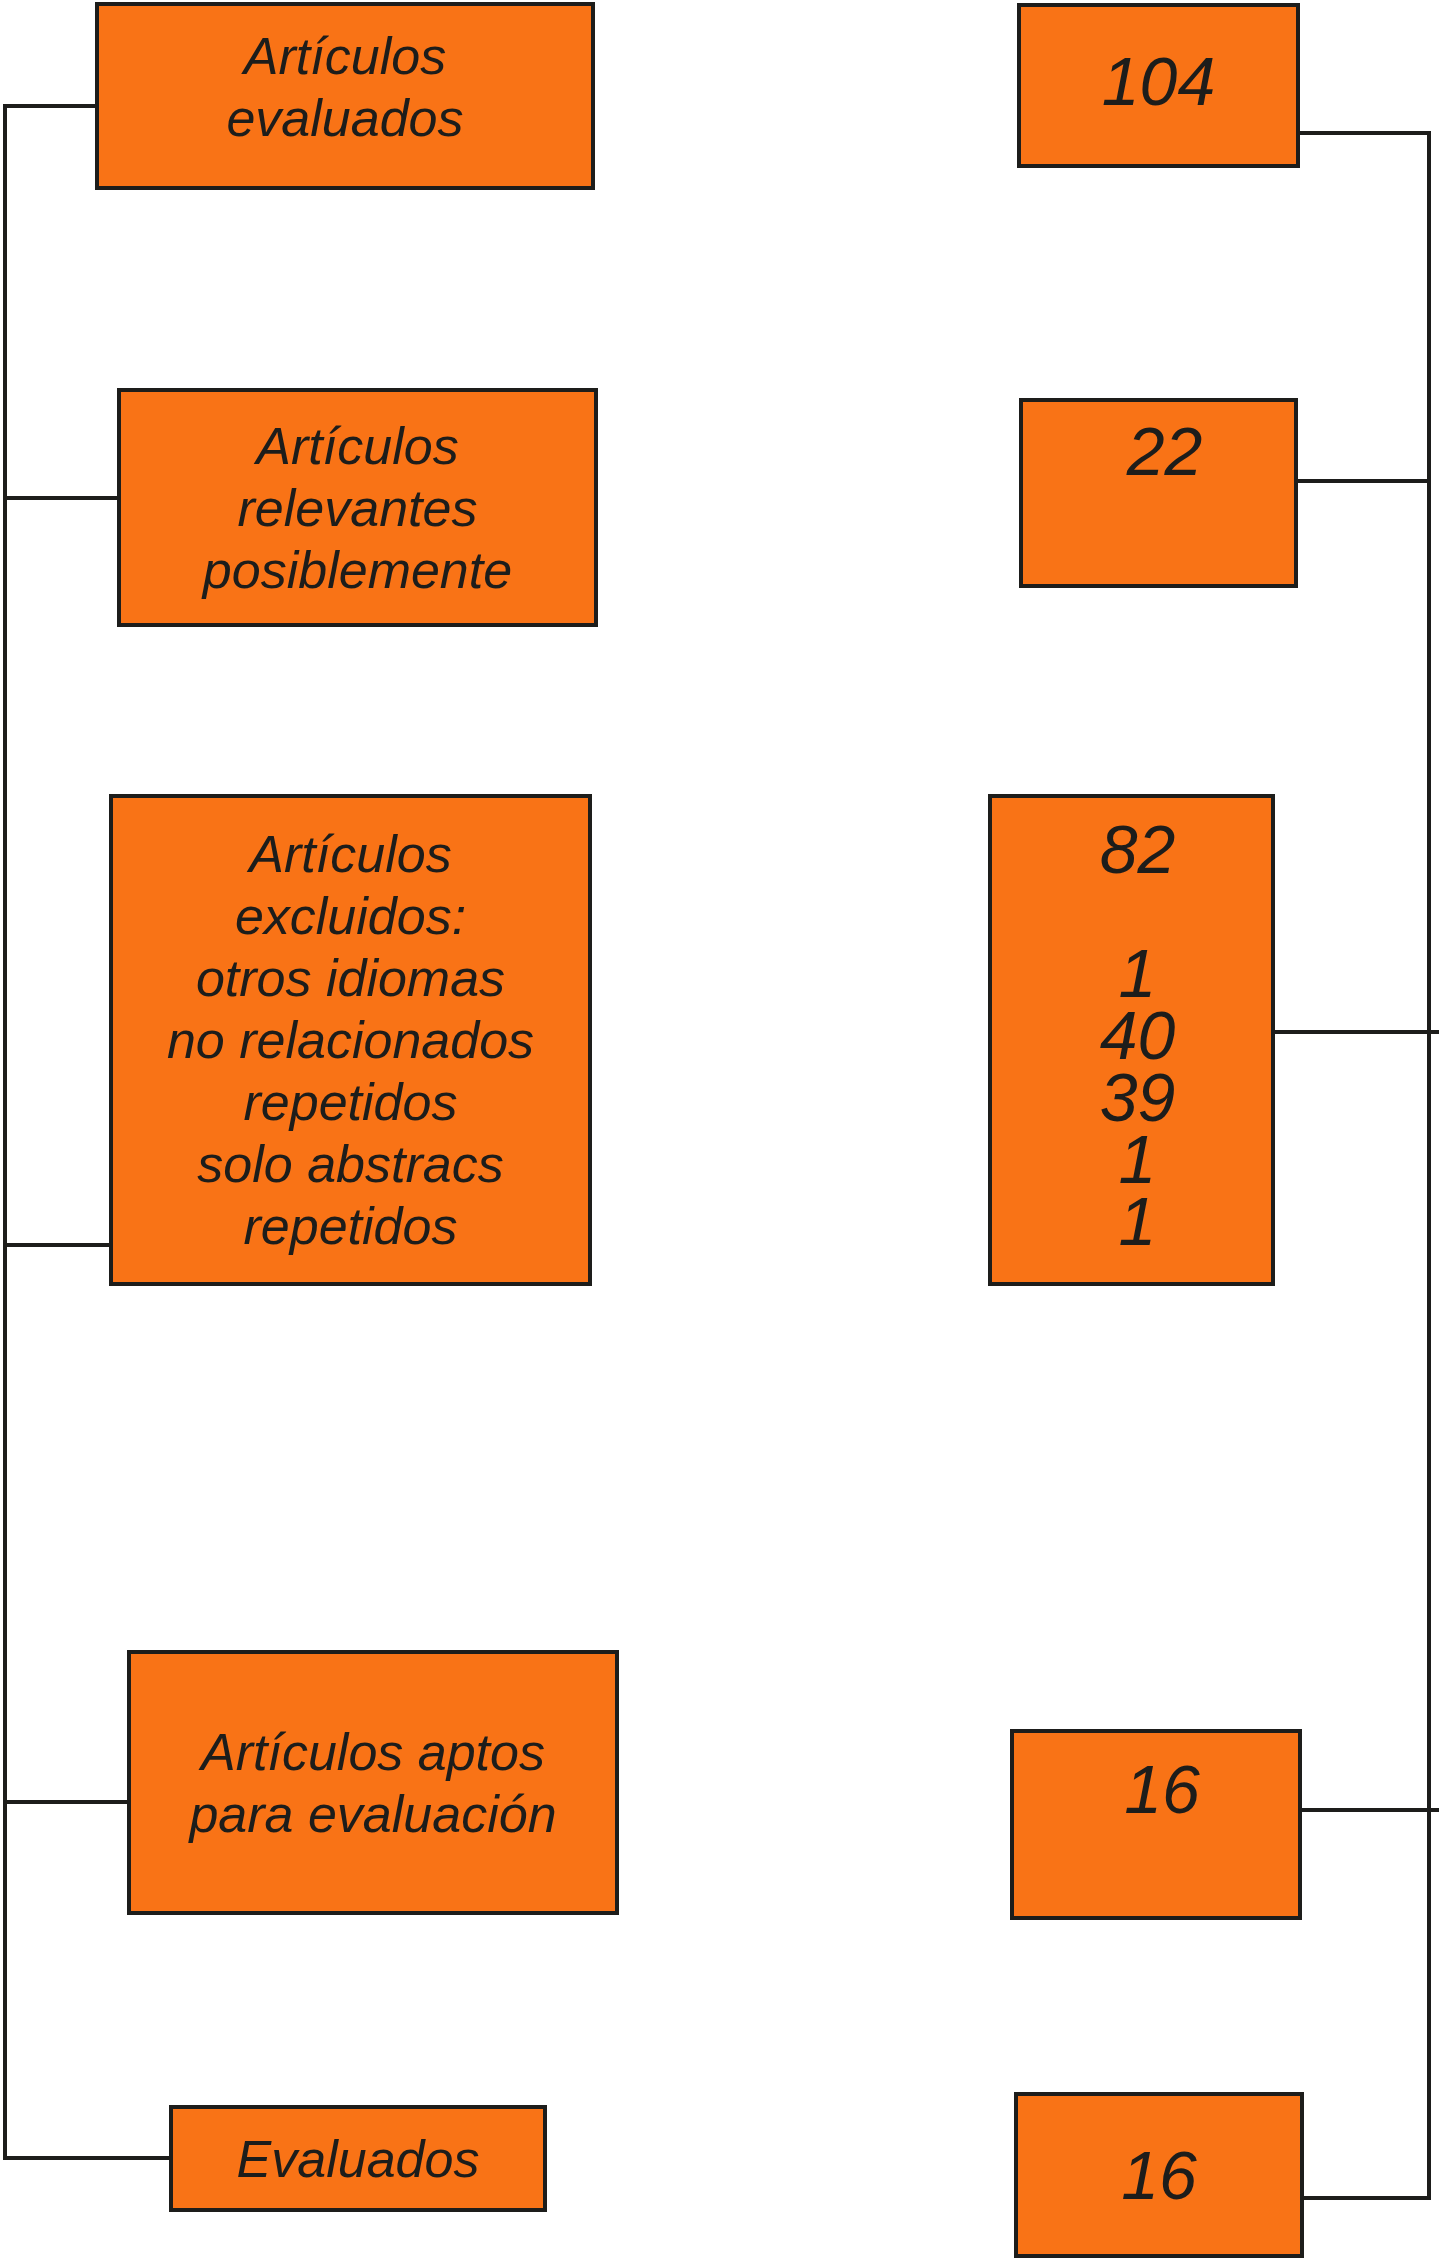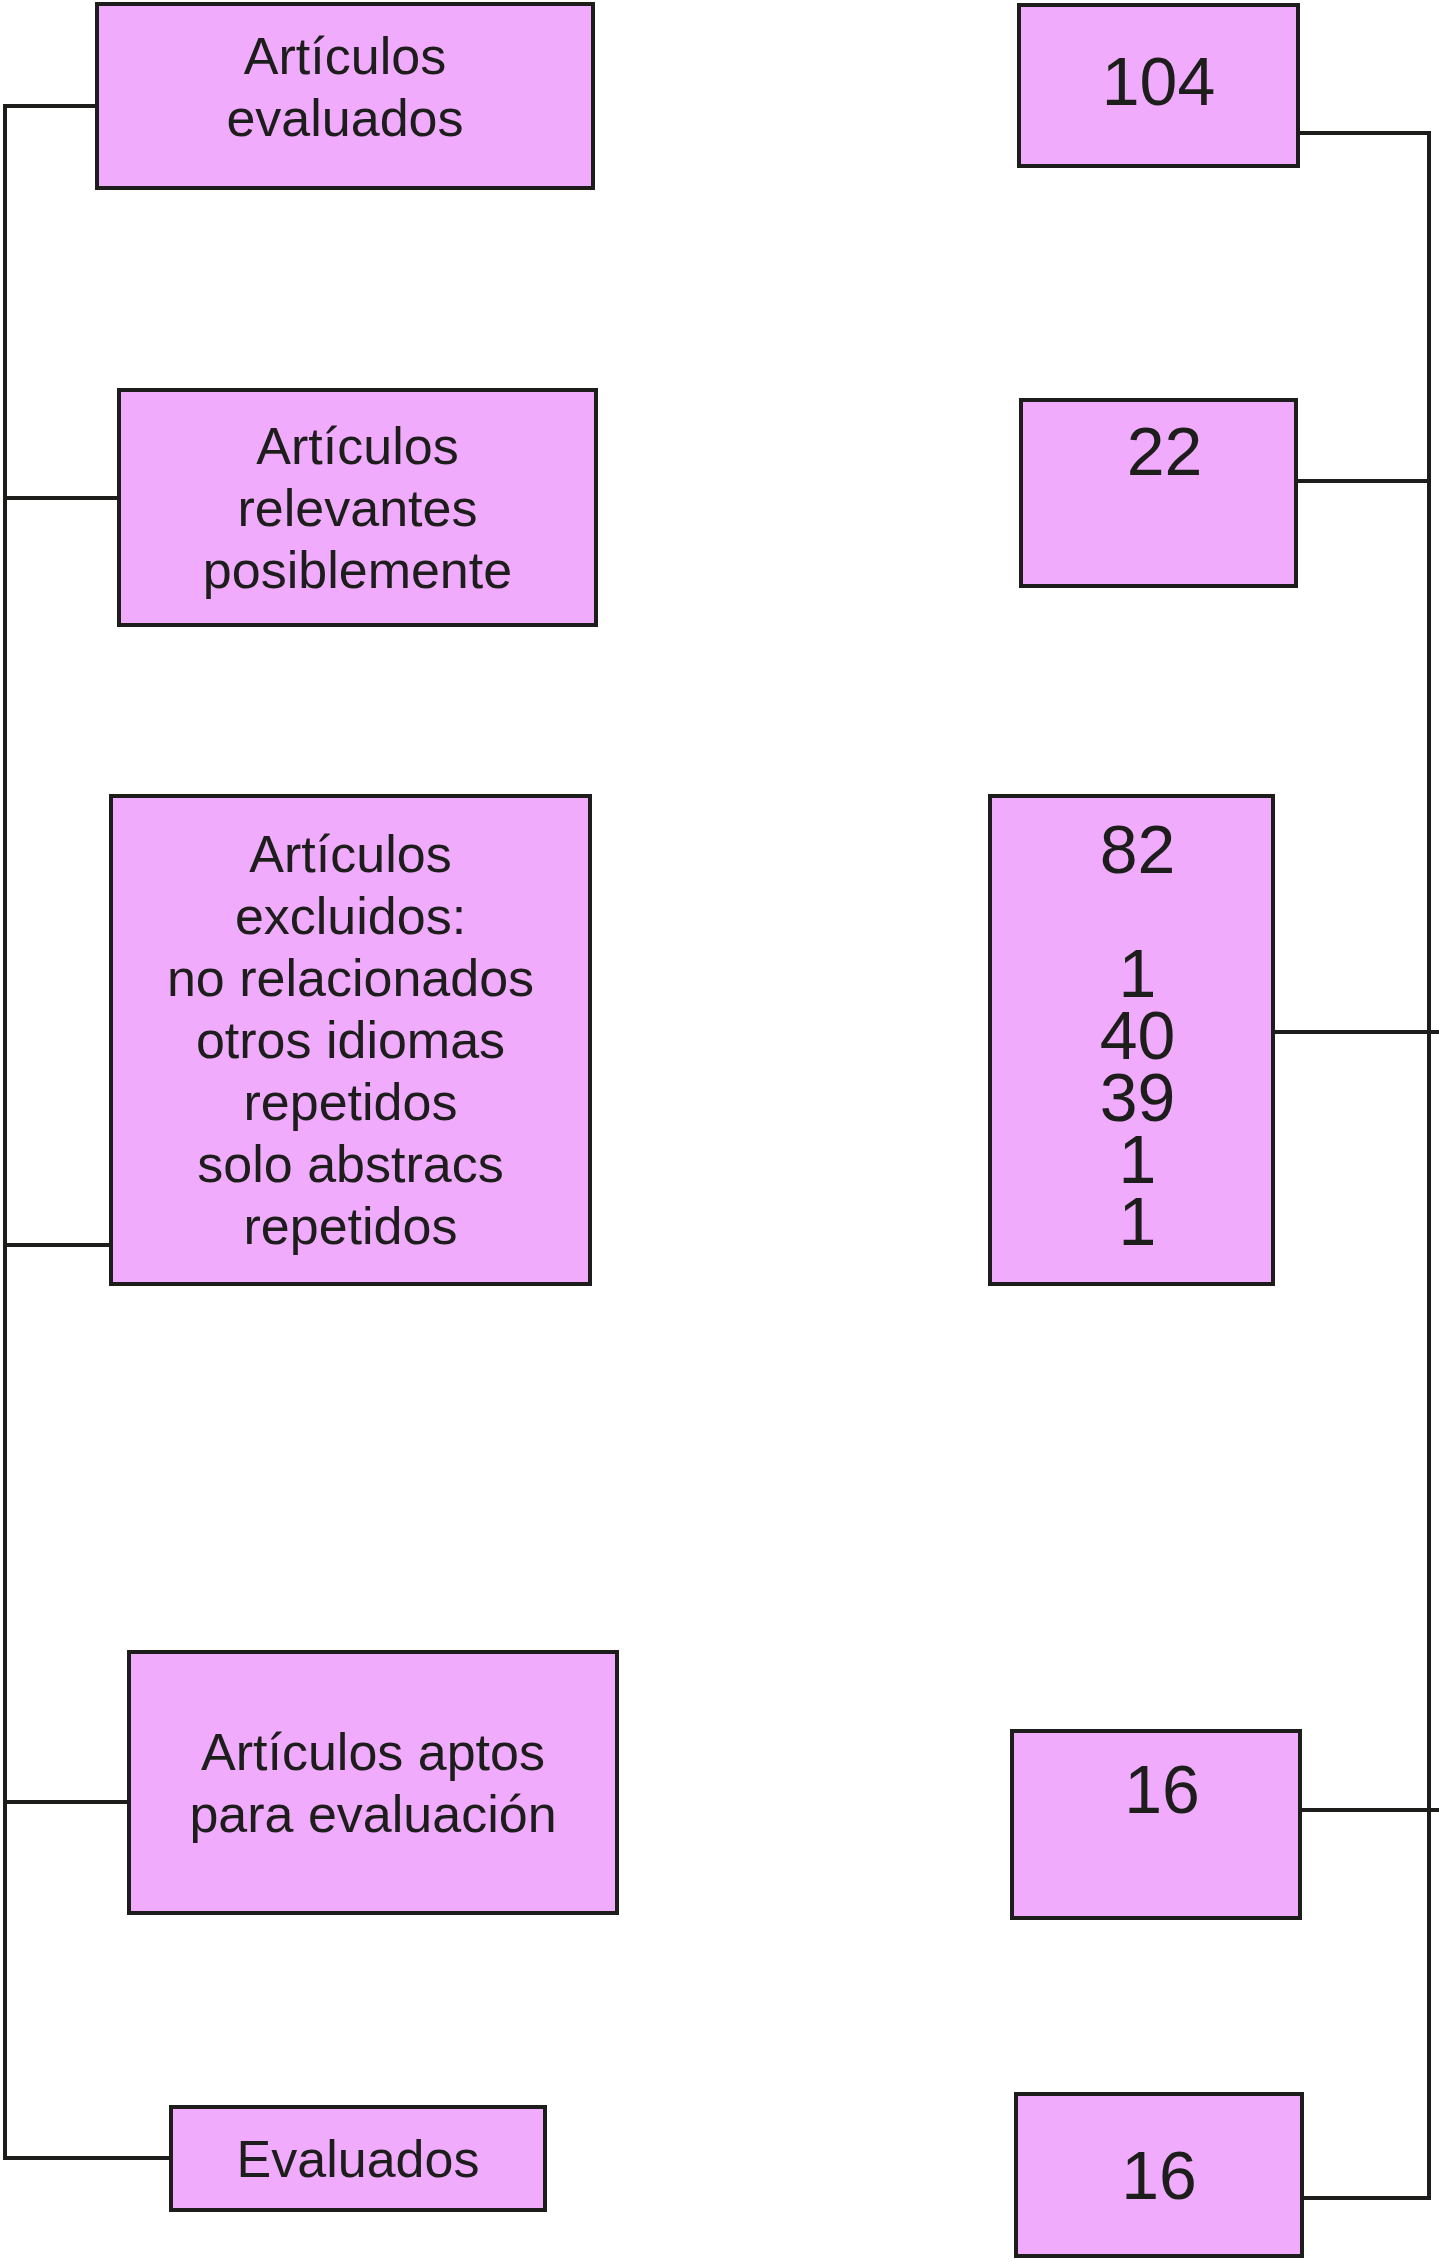--- a/index.html
+++ b/index.html
@@ -12,27 +12,28 @@
     width: 1439px;
     height: 2265px;
     background: #ffffff;
     font-family: "Liberation Sans", "DejaVu Sans", sans-serif;
     color: #1d1d1b;
     overflow: hidden;
   }
   .box {
     position: absolute;
     box-sizing: border-box;
-    background: #f0abfc;
+    background: #f97316;
     border: 4px solid #1d1d1b;
     display: flex;
     flex-direction: column;
     align-items: center;
     justify-content: center;
     text-align: center;
+    font-style: italic;
   }
   .box.top-align {
     justify-content: flex-start;
     padding-left: 12px;
   }
   .label-box .line {
     display: block;
     font-size: 52px;
     line-height: 62px;
     min-height: 62px;
@@ -82,22 +83,22 @@
     <span class="line">relevantes</span>
     <span class="line">posiblemente</span>
   </div>
   <div class="box value-box top-align" style="left:1019px; top:398px; width:279px; height:190px; padding-top:18px;">
     <span class="line">22</span>
   </div>
 
   <div class="box label-box" style="left:109px; top:794px; width:483px; height:492px;">
     <span class="line">Artículos</span>
     <span class="line">excluidos:</span>
+    <span class="line">otros idiomas</span>
     <span class="line">no relacionados</span>
-    <span class="line">otros idiomas</span>
     <span class="line">repetidos</span>
     <span class="line">solo abstracs</span>
     <span class="line">repetidos</span>
   </div>
   <div class="box value-box top-align" style="left:988px; top:794px; width:287px; height:492px; padding-top:20px;">
     <span class="line">82</span>
     <span class="line"></span>
     <span class="line">1</span>
     <span class="line">40</span>
     <span class="line">39</span>

